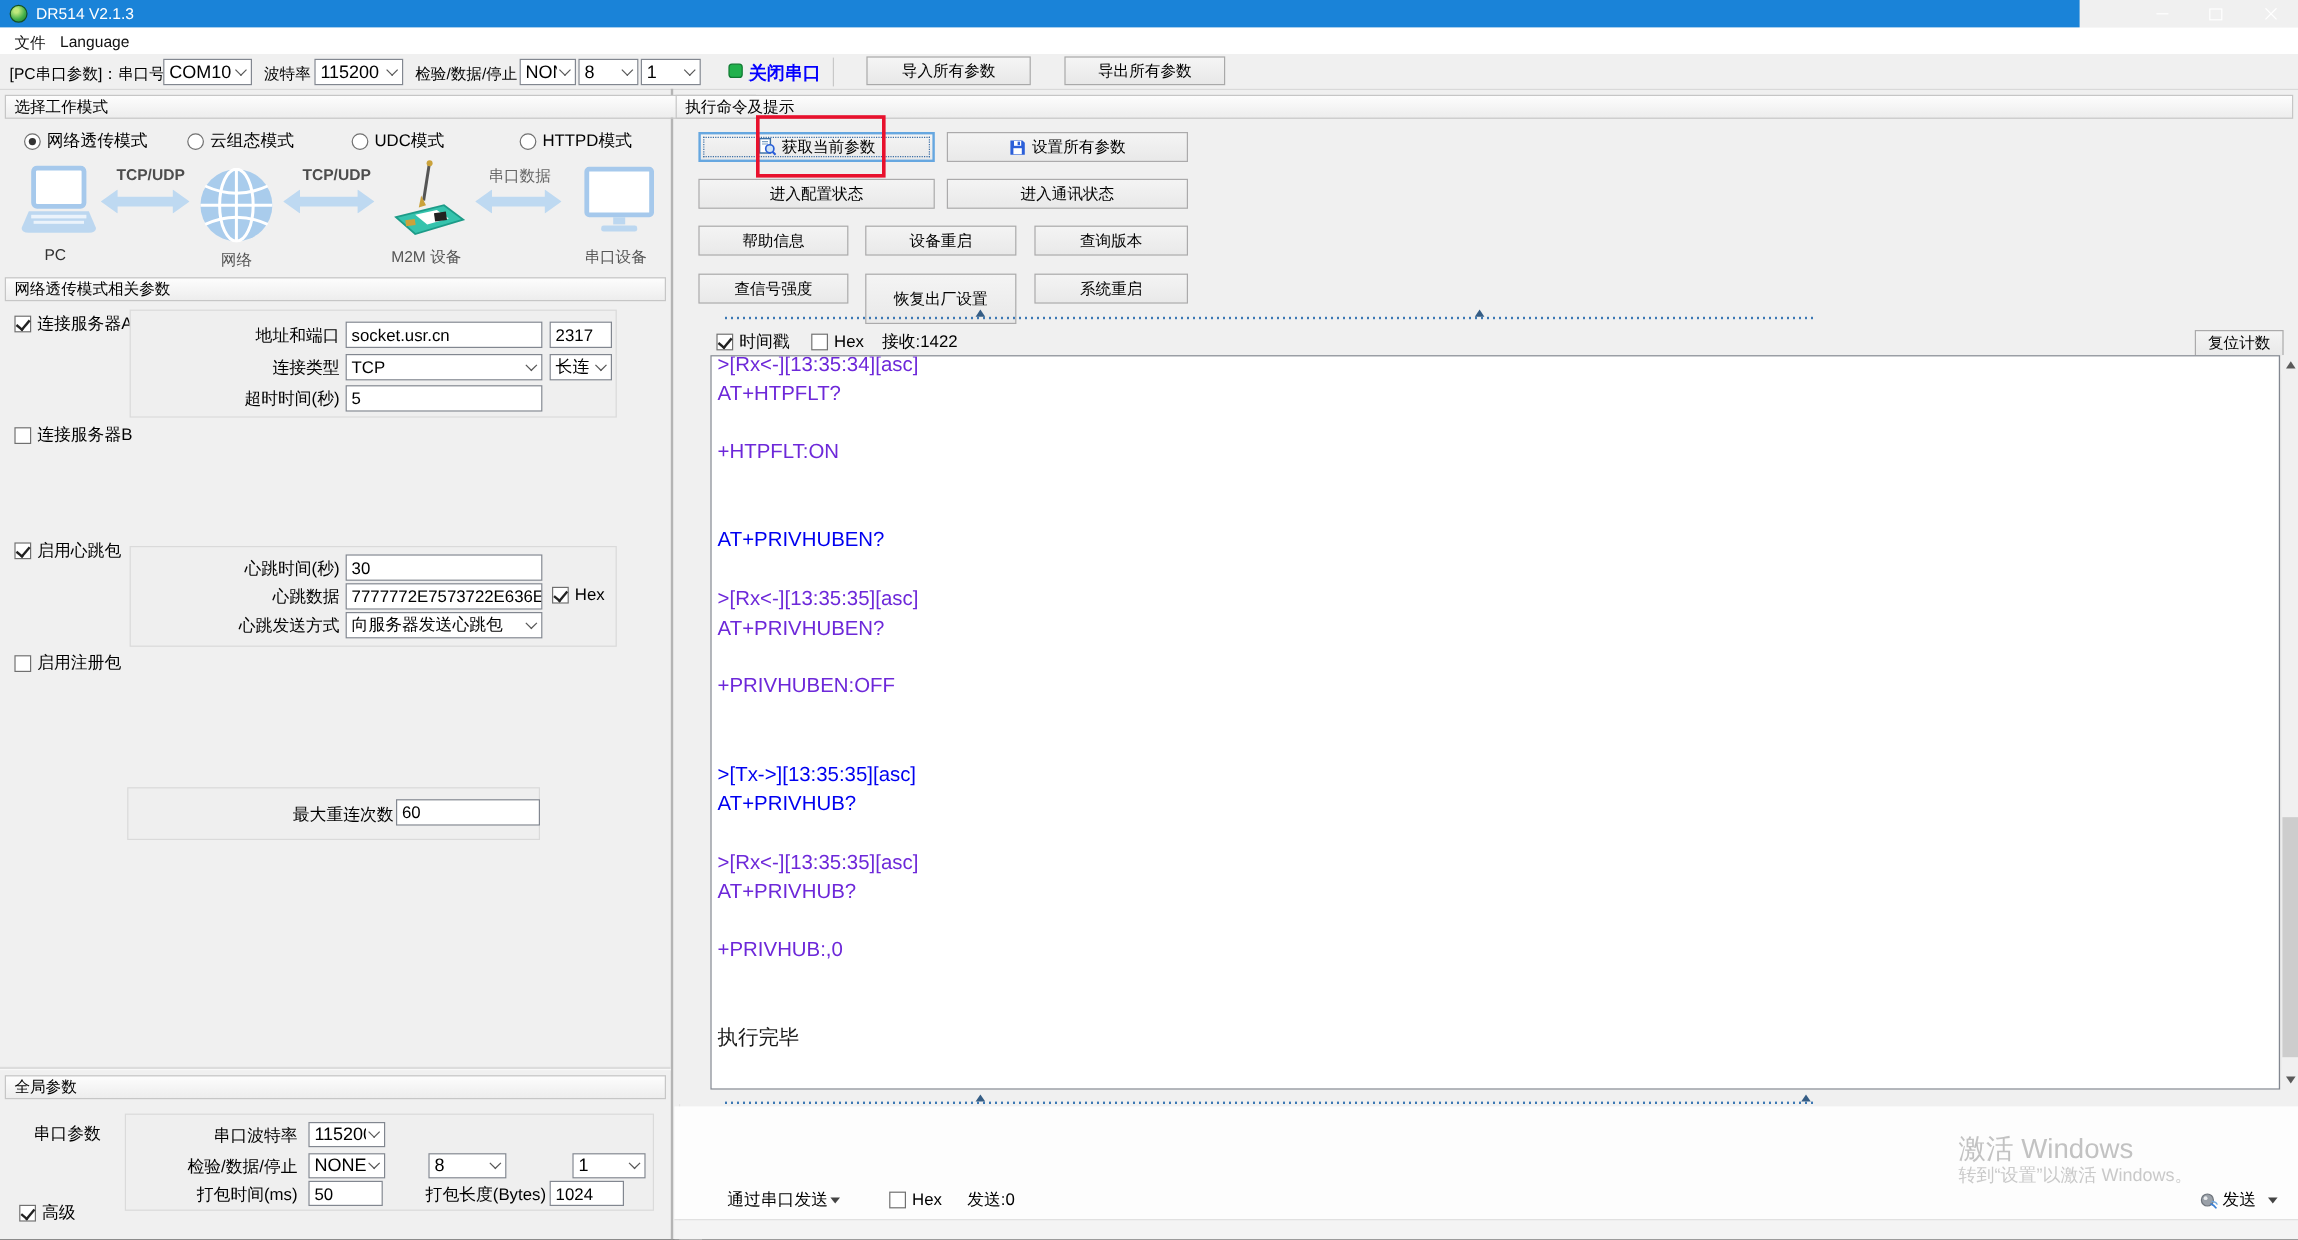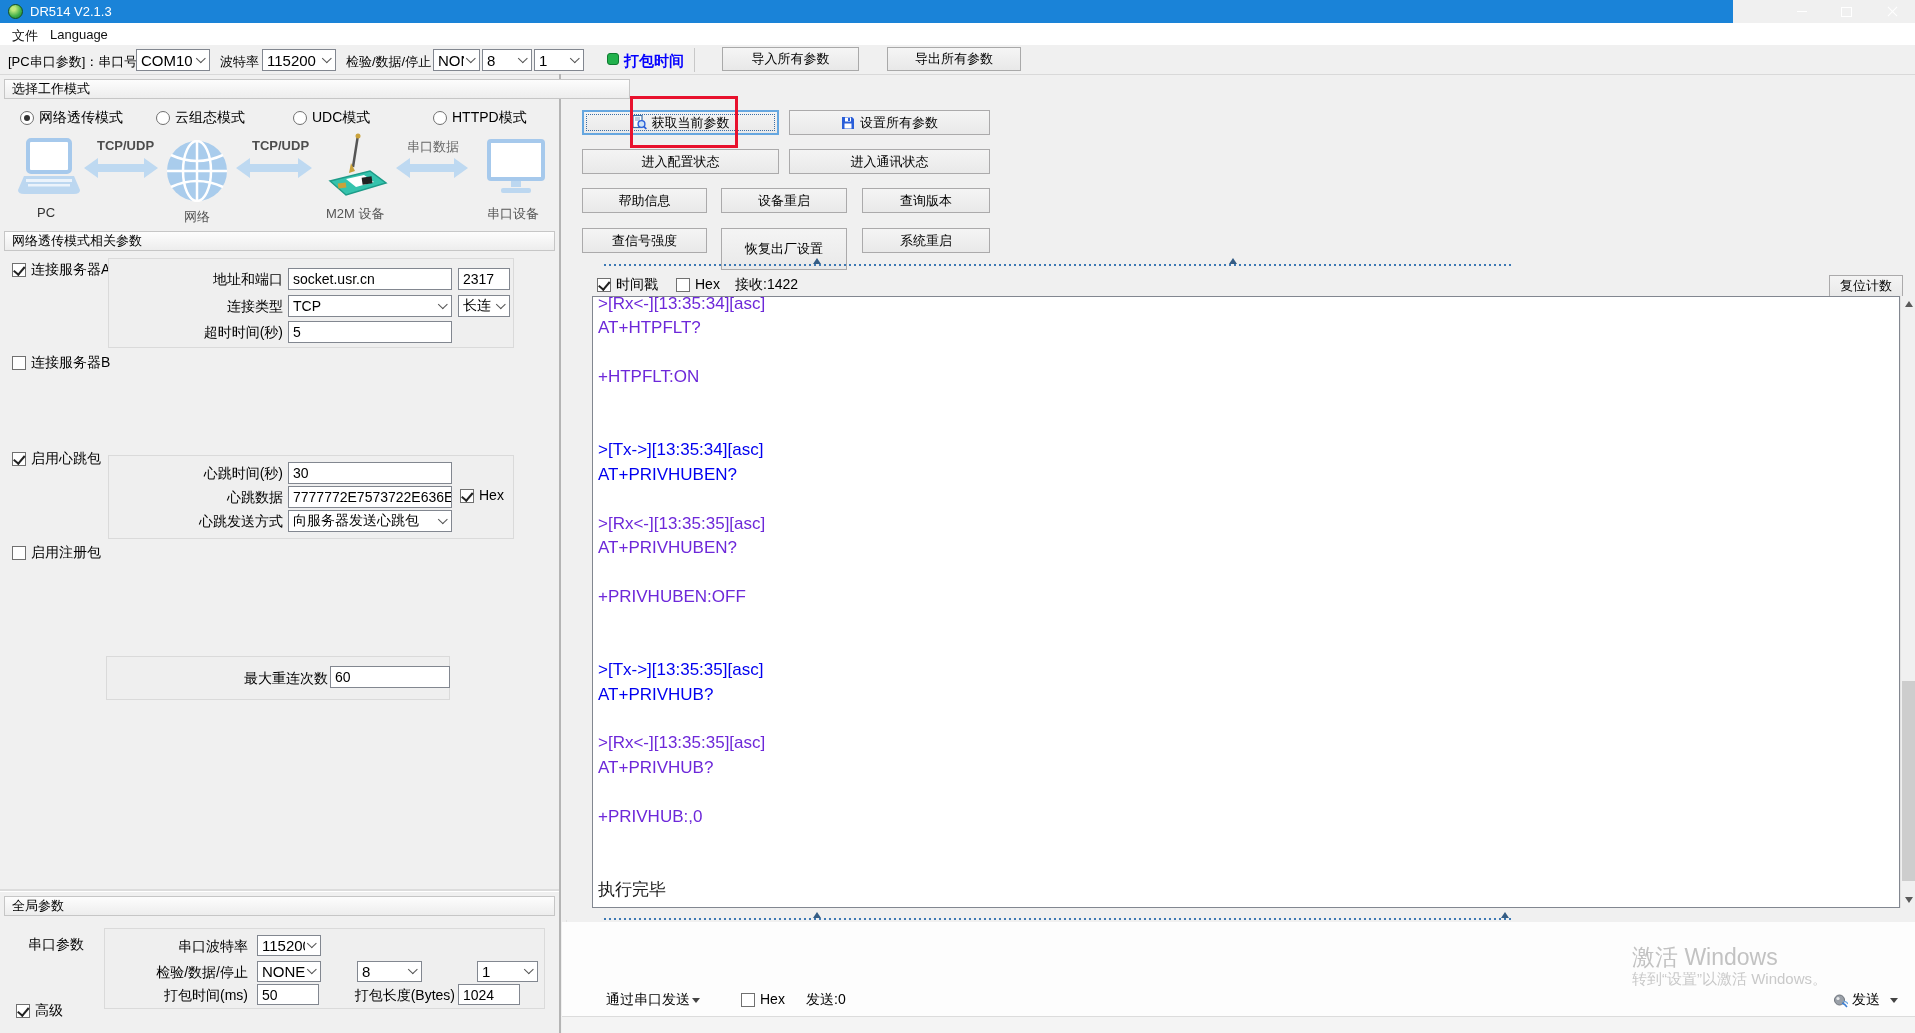--- a/index.html
+++ b/index.html
@@ -121,21 +121,21 @@
     </div>
     <div class="combo" style="left:482px;top:4px;width:50px;height:22px;">
       <span class="ct">8</span>
         <span class="chev"></span>
     </div>
     <div class="combo" style="left:534px;top:4px;width:50px;height:22px;">
       <span class="ct">1</span>
         <span class="chev"></span>
     </div>
     <span class="led" style="left:607px;top:8px;"></span>
-    <span id="close-port-lbl" style="left:624px;">打包时间</span>
+    <span id="close-port-lbl" style="left:624px;">关闭串口</span>
     <span class="tb-sep" style="left:694px;top:3px;height:24px;"></span>
     <button class="push-btn" style="left:722px;top:2px;width:137px;height:24px;">导入所有参数</button>
     <button class="push-btn" style="left:887px;top:2px;width:134px;height:24px;">导出所有参数</button>
   </div>
 
   <div class="abs" style="left:559px;top:74px;width:2px;height:959px;background:#b4b4b4;"></div>
 
   <div class="gheader" style="left:4px;top:79px;width:626px;">选择工作模式</div>
 
   <div class="radio checked" style="left:20px;top:111px;"></div>
@@ -270,20 +270,21 @@
   <div class="vscroll" style="left:566px;top:920px;width:18px;height:113px;">
     <div class="sb-btn" style="top:0;">
         <span class="sb-tri-up"></span>
       </div>
     <div class="sb-thumb" style="top:17px;height:44px;"></div>
     <div class="sb-btn" style="bottom:0;">
         <span class="sb-tri-dn"></span>
       </div>
   </div>
 
+  <div class="gheader" style="left:563px;top:79px;width:1348px;">执行命令及提示</div>
 
   <button class="cmdbtn focused" style="left:582px;top:110px;width:197px;height:25px;">
     <svg width="15" height="15" viewBox="0 0 15 15">
       <rect x="1" y="0.5" width="9" height="12" fill="#fff" stroke="#3a6ea5" stroke-width="1.2"></rect>
       <line x1="3" y1="3" x2="8" y2="3" stroke="#7aa0c4" stroke-width="1"></line>
       <line x1="3" y1="5" x2="8" y2="5" stroke="#7aa0c4" stroke-width="1"></line>
       <circle cx="9.5" cy="9" r="3.4" fill="#cfe3f5" stroke="#2b5fd9" stroke-width="1.4"></circle>
       <line x1="11.8" y1="11.4" x2="14.3" y2="14" stroke="#2b5fd9" stroke-width="1.8"></line>
     </svg>
     <span>获取当前参数</span>
@@ -322,21 +323,20 @@
   <button class="cmdbtn" style="left:1829px;top:275px;width:74px;height:22px;">复位计数</button>
 
   <div id="log-box" style="left:592px;top:296px;width:1308px;height:612px;">
     <div id="log-content">
         <div class="log-line log-rx">&gt;[Rx&lt;-][13:35:34][asc]</div>
         <div class="log-line log-rx">AT+HTPFLT?</div>
         <div class="log-line">&nbsp;</div>
         <div class="log-line log-rx">+HTPFLT:ON</div>
         <div class="log-line">&nbsp;</div>
         <div class="log-line">&nbsp;</div>
-        <div class="log-line log-tx">&gt;[Tx-&gt;][13:35:34][asc]</div>
         <div class="log-line log-tx">AT+PRIVHUBEN?</div>
         <div class="log-line">&nbsp;</div>
         <div class="log-line log-rx">&gt;[Rx&lt;-][13:35:35][asc]</div>
         <div class="log-line log-rx">AT+PRIVHUBEN?</div>
         <div class="log-line">&nbsp;</div>
         <div class="log-line log-rx">+PRIVHUBEN:OFF</div>
         <div class="log-line">&nbsp;</div>
         <div class="log-line">&nbsp;</div>
         <div class="log-line log-tx">&gt;[Tx-&gt;][13:35:35][asc]</div>
         <div class="log-line log-tx">AT+PRIVHUB?</div>

